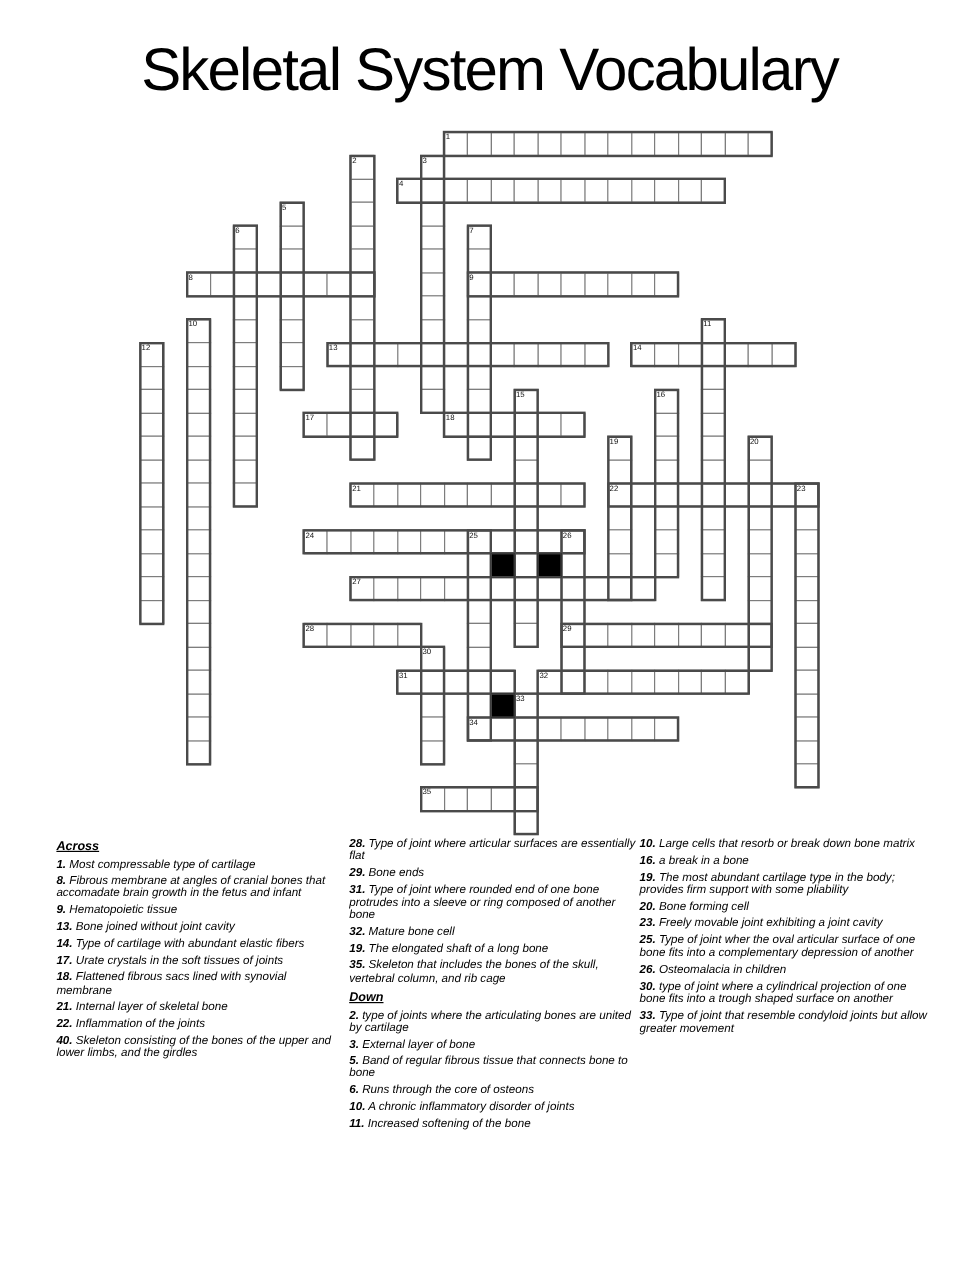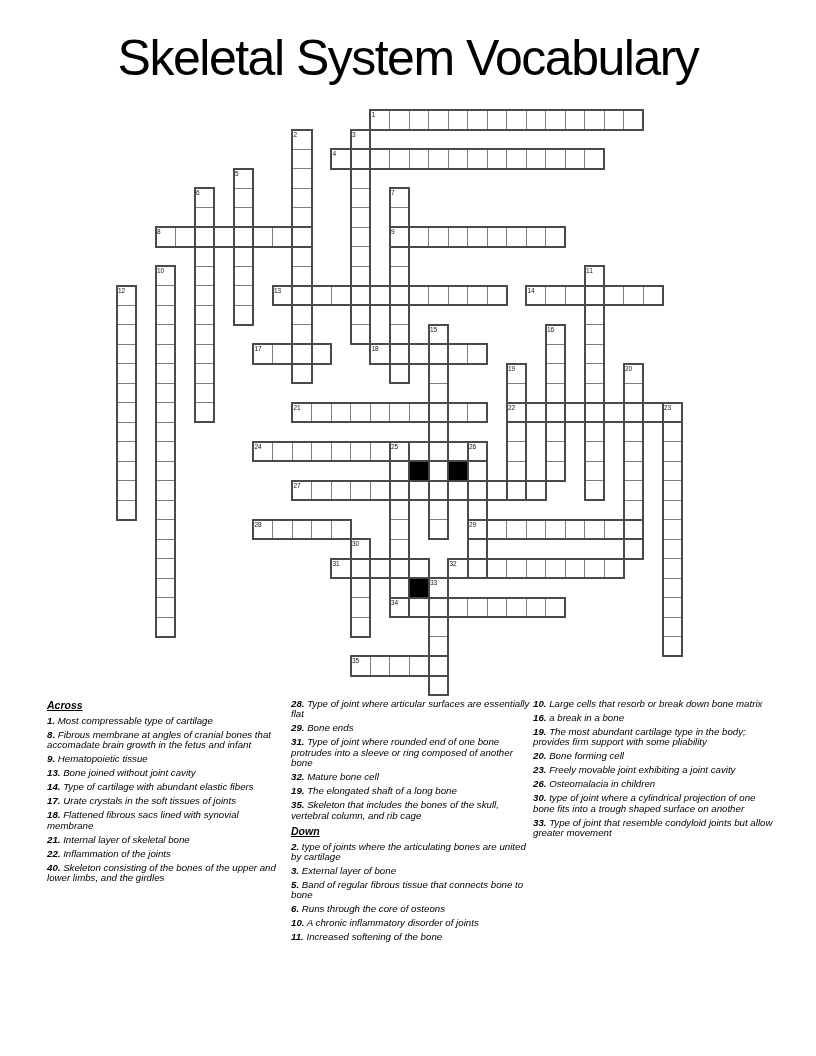--- a/index.html
+++ b/index.html
@@ -423,16 +423,17 @@
     <div class="clue"><b>6.</b> Runs through the core of osteons</div>
     <div class="clue"><b>10.</b> A chronic inflammatory disorder of joints</div>
     <div class="clue"><b>11.</b> Increased softening of the bone</div>
   </div>
 <div class="clue-col" id="col3" style="left: 533px; width: 240px;">
     <div class="clue"><b>10.</b> Large cells that resorb or break down bone matrix</div>
     <div class="clue"><b>16.</b> a break in a bone</div>
     <div class="clue"><b>19.</b> The most abundant cartilage type in the body; provides firm support with some pliability</div>
     <div class="clue"><b>20.</b> Bone forming cell</div>
     <div class="clue"><b>23.</b> Freely movable joint exhibiting a joint cavity</div>
+    <div class="clue"><b>25.</b> Type of joint wher the oval articular surface of one bone fits into a complementary depression of another</div>
     <div class="clue"><b>26.</b> Osteomalacia in children</div>
     <div class="clue"><b>30.</b> type of joint where a cylindrical projection of one bone fits into a trough shaped surface on another</div>
     <div class="clue"><b>33.</b> Type of joint that resemble condyloid joints but allow greater movement</div>
   </div>
 
 </body></html>

